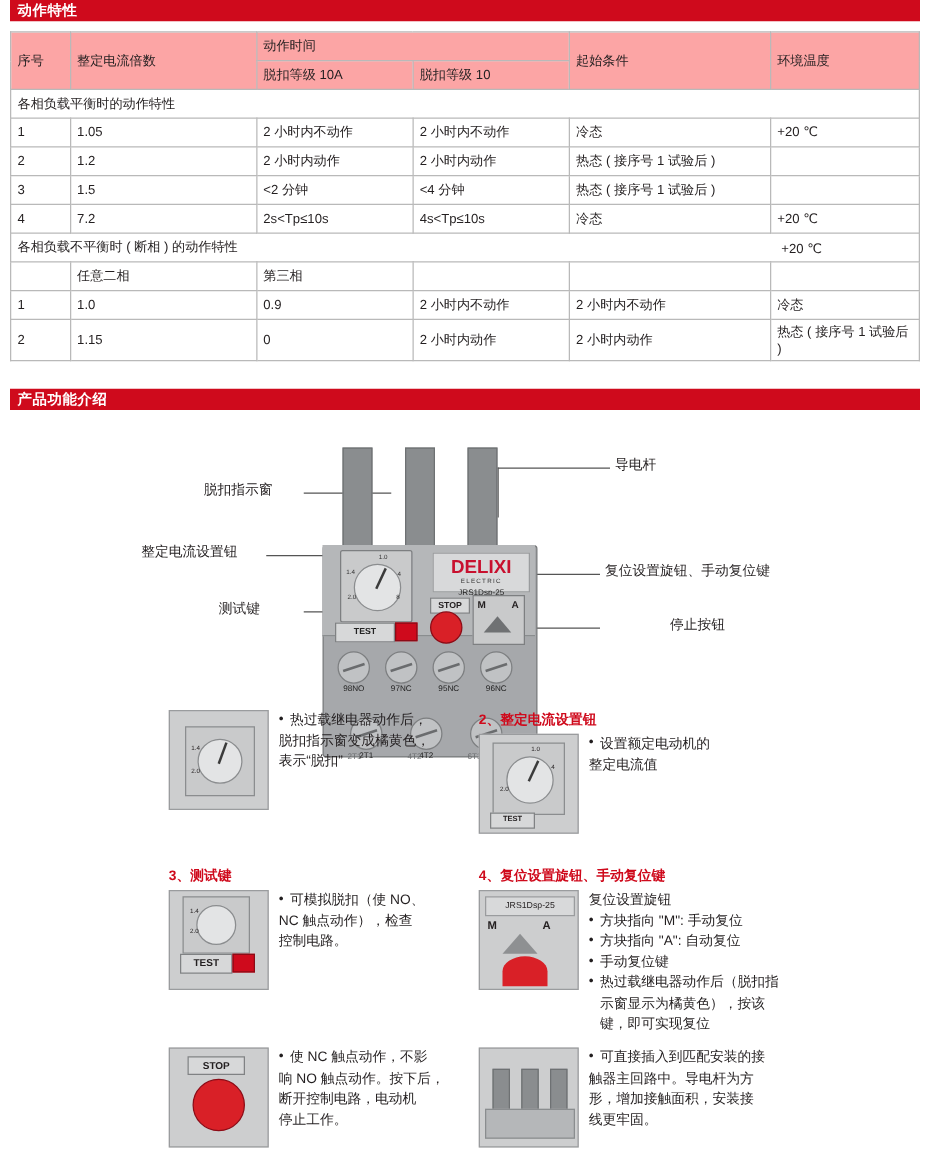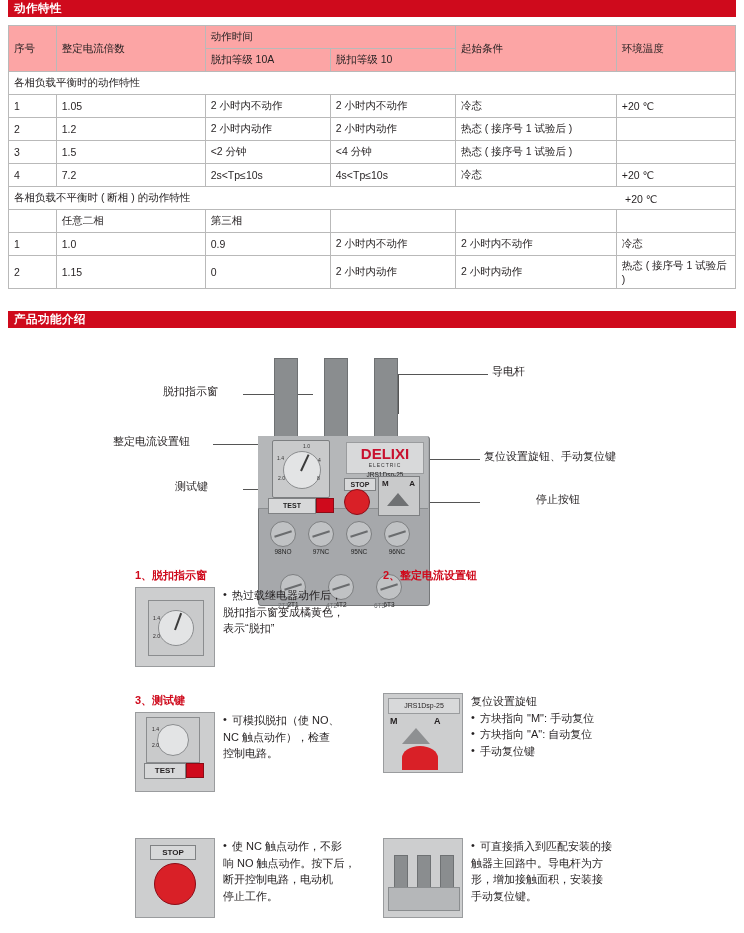--- a/index.html
+++ b/index.html
@@ -331,21 +331,20 @@
 
     <div style="position:absolute;left:20px;top:244px;font-size:6.5px;color:#6d6f71;">2T1</div>
     <div style="position:absolute;left:68px;top:244px;font-size:6.5px;color:#6d6f71;">4T2</div>
     <div style="position:absolute;left:116px;top:244px;font-size:6.5px;color:#6d6f71;">6T3</div>
   </div>
 </div>
 
 <div class="cards">
 
   <div class="card" style="left:0px;top:0px;">
-    <div class="ttl">1、脱扣指示窗</div>
     <div class="inner">
       <div class="thumb">
         <div style="position:absolute;left:12px;top:12px;width:54px;height:54px;border:1px solid #8b8d8f;background:#c9cacb;">
           <div style="position:absolute;left:9px;top:9px;width:34px;height:34px;border-radius:50%;background:#e3e4e5;border:1px solid #8b8d8f;"></div>
           <div style="position:absolute;left:25px;top:11px;width:2px;height:18px;background:#3b3b3b;transform:rotate(20deg);transform-origin:bottom center;"></div>
           <div style="position:absolute;left:4px;top:32px;font-size:5px;">2.0</div>
           <div style="position:absolute;left:4px;top:14px;font-size:5px;">1.4</div>
         </div>
       </div>
       <div class="txt">
@@ -353,20 +352,38 @@
           <span>热过载继电器动作后，</span><br>
           <span style="margin-left:-9px;display:inline-block;">脱扣指示窗变成橘黄色，</span><br>
           <span style="margin-left:-9px;display:inline-block;">表示“脱扣”</span>
         </div>
       </div>
     </div>
   </div>
 
   <div class="card" style="left:248px;top:0px;">
     <div class="ttl">2、整定电流设置钮</div>
+    <div class="inner">
+      <div class="thumb">
+        <div style="position:absolute;left:10px;top:6px;width:56px;height:56px;border:1px solid #8b8d8f;background:#c9cacb;">
+          <div style="position:absolute;left:10px;top:10px;width:36px;height:36px;border-radius:50%;background:#e3e4e5;border:1px solid #8b8d8f;"></div>
+          <div style="position:absolute;left:27px;top:12px;width:2px;height:18px;background:#3b3b3b;transform:rotate(25deg);transform-origin:bottom center;"></div>
+          <div style="position:absolute;left:30px;top:2px;font-size:5px;">1.0</div>
+          <div style="position:absolute;left:46px;top:16px;font-size:5px;">4</div>
+          <div style="position:absolute;left:5px;top:34px;font-size:5px;">2.0</div>
+        </div>
+        <div style="position:absolute;left:8px;top:62px;width:34px;height:11px;background:#d7d8d9;border:1px solid #808284;font-size:6px;text-align:center;line-height:11px;font-weight:bold;">TEST</div>
+      </div>
+      <div class="txt">
+        <div class="bullet">
+          <span>设置额定电动机的</span><br>
+          <span style="margin-left:-9px;display:inline-block;">整定电流值</span>
+        </div>
+      </div>
+    </div>
   </div>
 
   <div class="card" style="left:0px;top:125px;">
     <div class="ttl">3、测试键</div>
     <div class="inner">
       <div class="thumb">
         <div style="position:absolute;left:10px;top:4px;width:52px;height:44px;border:1px solid #8b8d8f;background:#c9cacb;">
           <div style="position:absolute;left:10px;top:6px;width:30px;height:30px;border-radius:50%;background:#e3e4e5;border:1px solid #8b8d8f;"></div>
           <div style="position:absolute;left:5px;top:24px;font-size:5px;">2.0</div>
           <div style="position:absolute;left:5px;top:8px;font-size:5px;">1.4</div>
@@ -378,33 +395,35 @@
         <div class="bullet">
           <span>可模拟脱扣（使 NO、</span><br>
           <span style="margin-left:-9px;display:inline-block;">NC 触点动作），检查</span><br>
           <span style="margin-left:-9px;display:inline-block;">控制电路。</span>
         </div>
       </div>
     </div>
   </div>
 
   <div class="card" style="left:248px;top:125px;">
+    <div class="ttl">4、复位设置旋钮、手动复位键</div>
     <div class="inner">
       <div class="thumb">
         <div style="position:absolute;left:4px;top:4px;width:70px;height:14px;background:#d8d9da;border:1px solid #9a9c9e;font-size:7px;text-align:center;line-height:14px;">JRS1Dsp-25</div>
         <div style="position:absolute;left:6px;top:22px;font-size:9px;font-weight:bold;">M</div>
         <div style="position:absolute;left:50px;top:22px;font-size:9px;font-weight:bold;">A</div>
         <div style="position:absolute;left:18px;top:34px;width:0;height:0;border-left:14px solid transparent;border-right:14px solid transparent;border-bottom:16px solid #8e9092;"></div>
         <div style="position:absolute;left:18px;top:52px;width:36px;height:24px;border-radius:50% 50% 0 0;background:#d92027;"></div>
       </div>
       <div class="txt" style="max-width:160px;">
         <div>复位设置旋钮</div>
         <div class="bullet">方块指向 "M": 手动复位</div>
         <div class="bullet">方块指向 "A": 自动复位</div>
         <div class="bullet">手动复位键</div>
+        <div class="bullet">热过载继电器动作后（脱扣指示窗显示为橘黄色），按该键，即可实现复位</div>
       </div>
     </div>
   </div>
 
   <div class="card" style="left:0px;top:270px;">
     <div class="inner">
       <div class="thumb">
         <div style="position:absolute;left:14px;top:6px;width:44px;height:13px;background:#d7d8d9;border:1px solid #808284;font-size:8px;text-align:center;line-height:13px;font-weight:bold;">STOP</div>
         <div style="position:absolute;left:18px;top:24px;width:40px;height:40px;border-radius:50%;background:#d92027;border:1px solid #8c0b16;"></div>
       </div>
@@ -425,19 +444,19 @@
         <div style="position:absolute;left:10px;top:16px;width:12px;height:32px;background:#8a8d8f;border:1px solid #6e7173;"></div>
         <div style="position:absolute;left:33px;top:16px;width:12px;height:32px;background:#8a8d8f;border:1px solid #6e7173;"></div>
         <div style="position:absolute;left:56px;top:16px;width:12px;height:32px;background:#8a8d8f;border:1px solid #6e7173;"></div>
         <div style="position:absolute;left:4px;top:48px;width:70px;height:22px;background:#b5b7b9;border:1px solid #8a8d8f;"></div>
       </div>
       <div class="txt" style="max-width:155px;">
         <div class="bullet">
           <span>可直接插入到匹配安装的接</span><br>
           <span style="margin-left:-9px;display:inline-block;">触器主回路中。导电杆为方</span><br>
           <span style="margin-left:-9px;display:inline-block;">形，增加接触面积，安装接</span><br>
-          <span style="margin-left:-9px;display:inline-block;">手动复位键。</span>
+          <span style="margin-left:-9px;display:inline-block;">线更牢固。</span>
         </div>
       </div>
     </div>
   </div>
 
 </div>
 
 </body></html>

